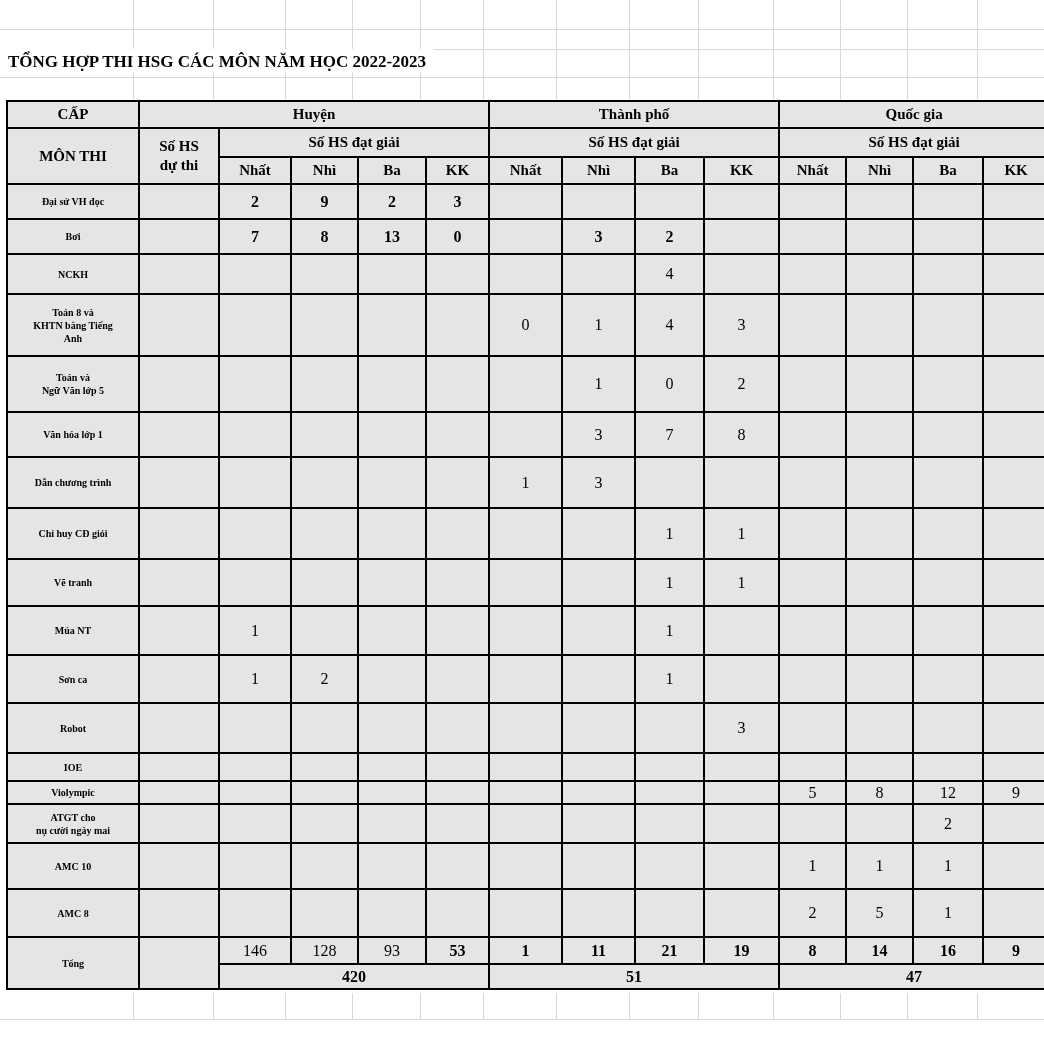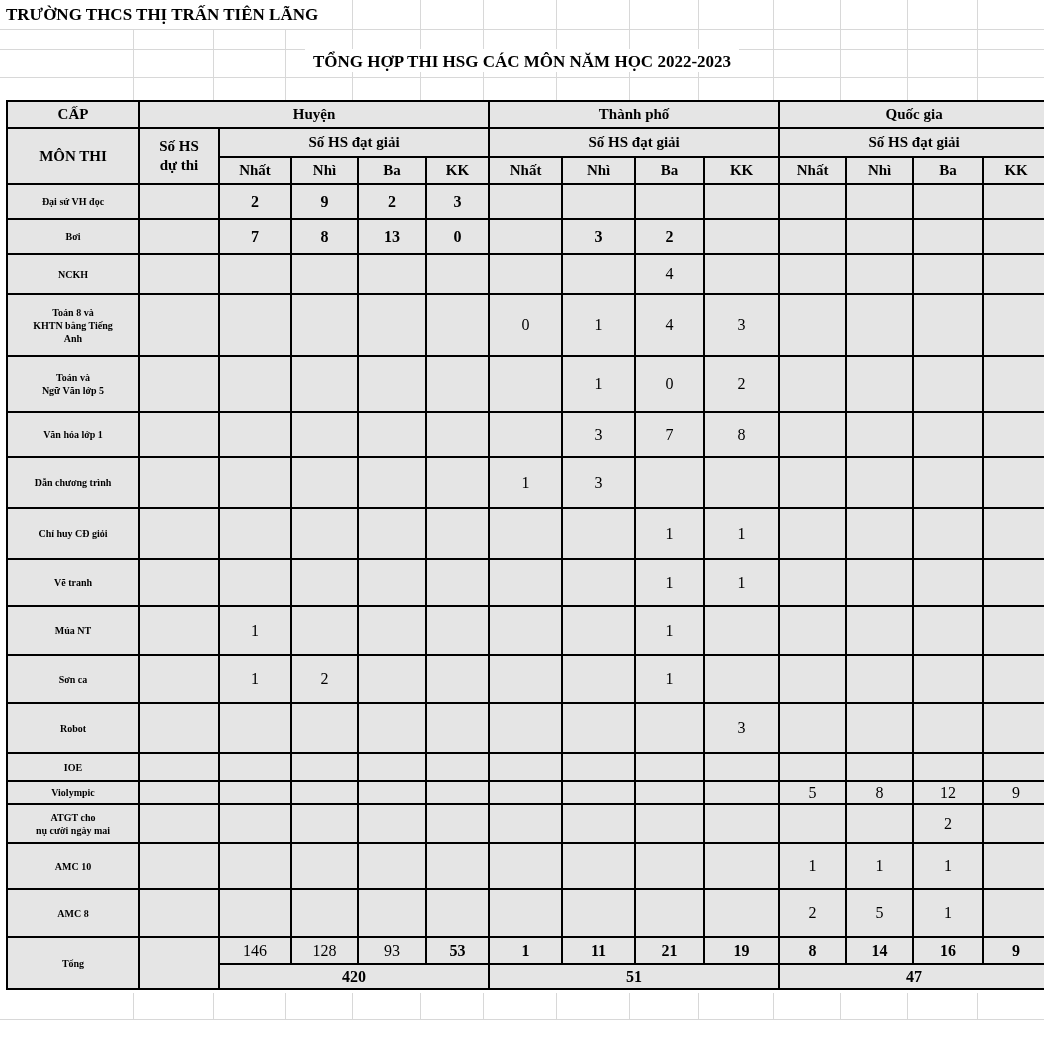--- a/index.html
+++ b/index.html
@@ -15,21 +15,21 @@
   .vline{position:absolute;width:1px;background:#d8d8d8;z-index:0;}
   .hline{position:absolute;height:1px;left:0;width:1044px;background:#d8d8d8;z-index:0;}
   
   #school-title{
     position:absolute;left:0;top:0;height:29px;z-index:2;
     display:flex;align-items:center;padding:0 6px;
     background:#fff;font-weight:bold;font-size:17px;white-space:nowrap;
   }
   #report-title-row{
     position:absolute;left:0;top:49px;height:28px;width:1044px;z-index:2;
-    text-align:center;
+    text-align:left;
   }
   #report-title-row span{
     display:inline-block;background:#fff;padding:3px 8px 0 8px;
     font-weight:bold;font-size:17px;white-space:nowrap;
   }
   
   #results-table{
     position:absolute;left:6px;top:100px;width:1044px;z-index:1;
     border-collapse:collapse;table-layout:fixed;background:#e5e5e5;
   }
@@ -79,21 +79,20 @@
       <div class="vline" style="left: 907px; top: 0px; height: 100px;"></div>
       <div class="vline" style="left: 907px; top: 993px; height: 26px;"></div>
       <div class="vline" style="left: 977px; top: 0px; height: 100px;"></div>
       <div class="vline" style="left: 977px; top: 993px; height: 26px;"></div>
       <div class="hline" style="top: 29px;"></div>
       <div class="hline" style="top: 49px;"></div>
       <div class="hline" style="top: 77px;"></div>
       <div class="hline" style="top: 1019px;"></div>
     </div>
 
-  <div id="school-title">TRƯỜNG THCS THỊ TRẤN TIÊN LÃNG</div>
 
   <div id="report-title-row">
     <span>TỔNG HỢP THI HSG CÁC MÔN NĂM HỌC 2022-2023</span>
   </div>
 
   <table id="results-table">
     <colgroup>
       <col style="width:132px">
         <col style="width:80px">
       <col style="width:72px">

